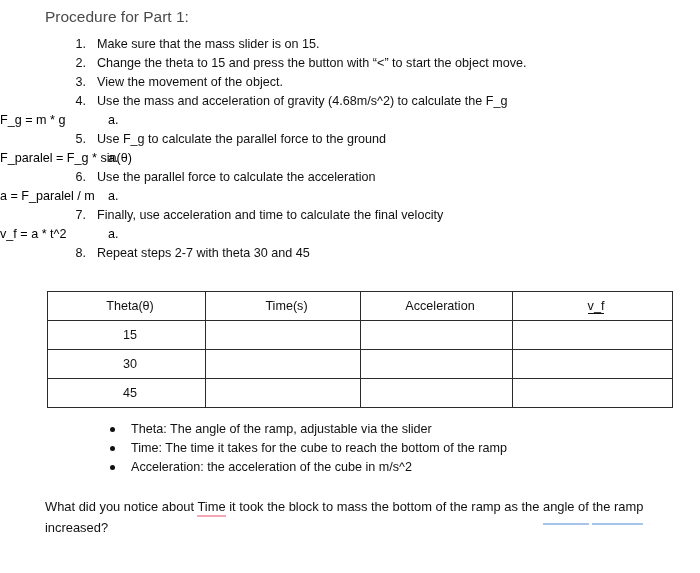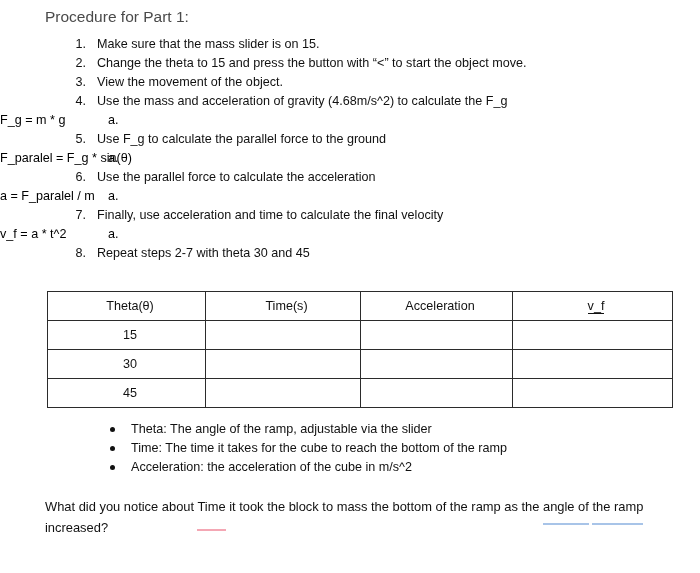--- a/index.html
+++ b/index.html
@@ -150,21 +150,21 @@
     position: absolute;
     left: 45px;
     top: 496px;
     width: 640px;
     font-size: 12.9px;
     line-height: 21px;
     color: #111111;
   }
   .u-pink {
     border-bottom: 2.5px solid #f4a7b4;
-    padding-bottom: 15px;
+    padding-bottom: 1px;
     margin-top: 7px;
   }
   .u-blue {
     border-bottom: 2.5px solid #a8c4e8;
     padding-bottom: 9px;
   }
 </style>
 </head>
 <body>
 

